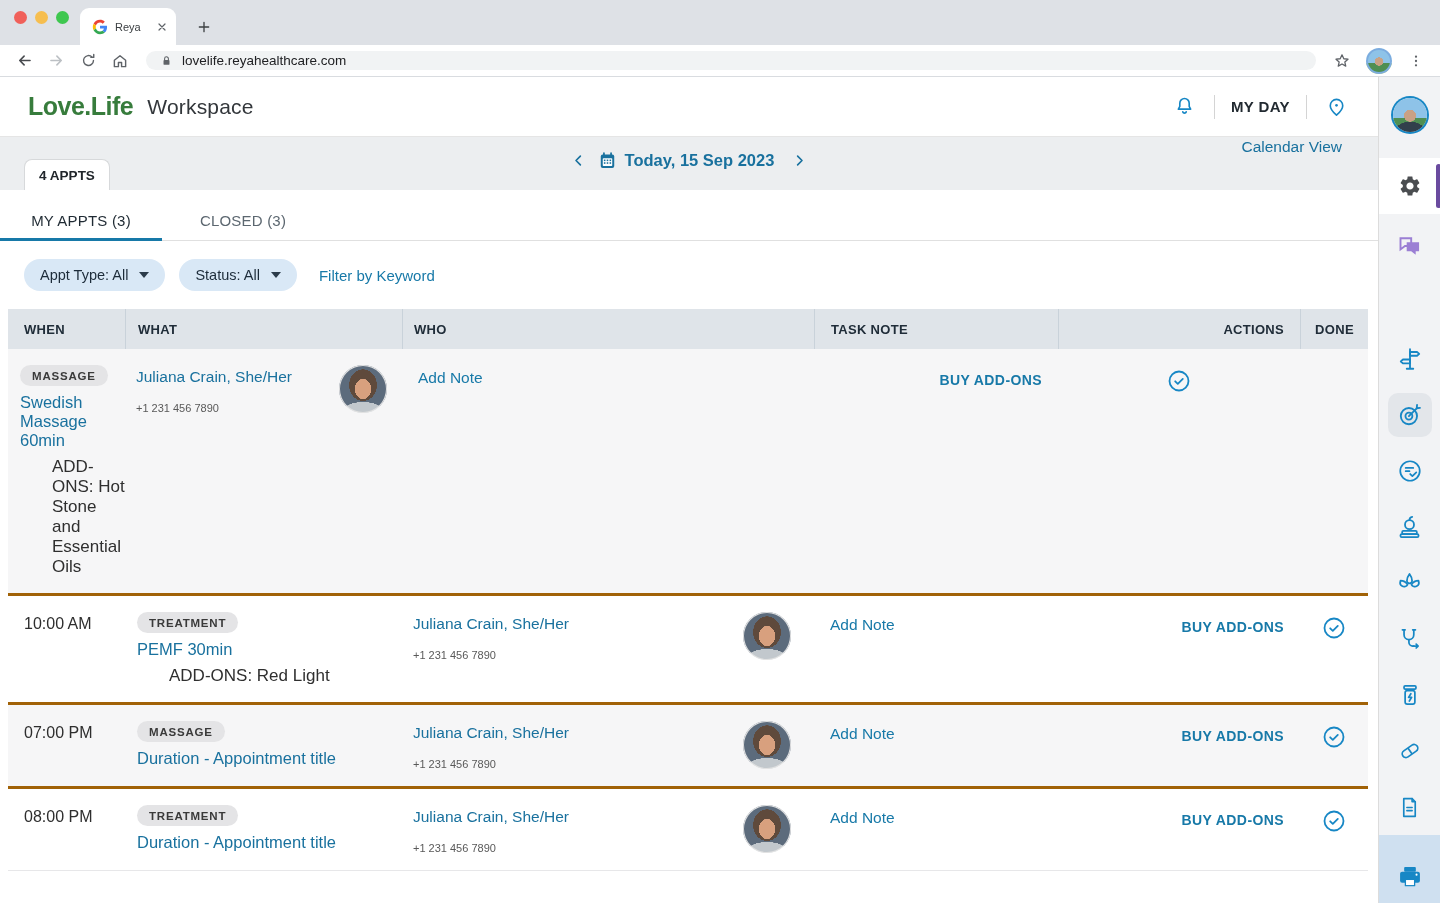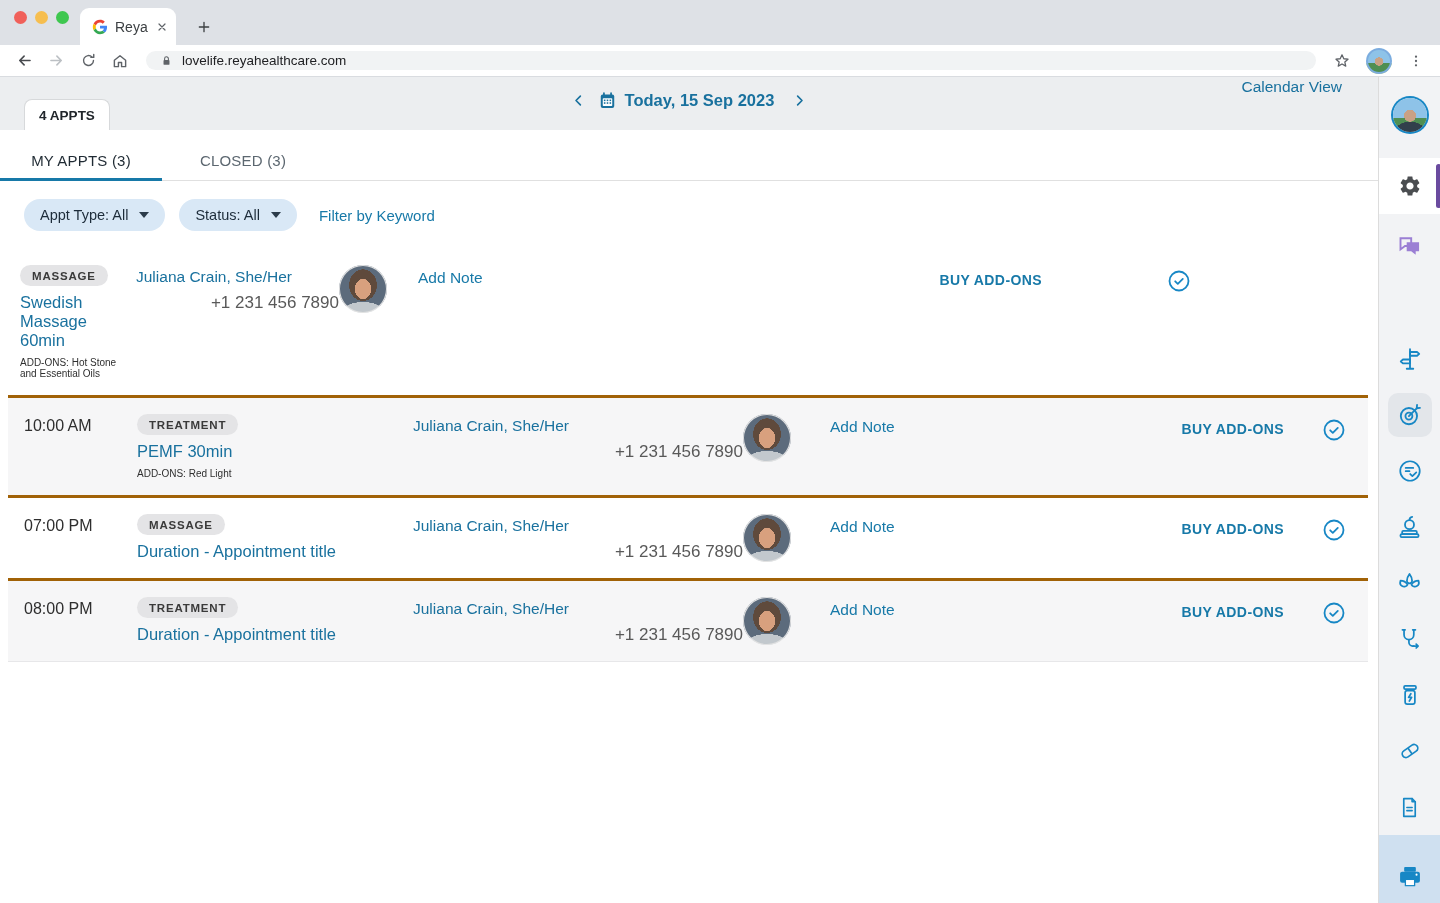--- a/index.html
+++ b/index.html
@@ -6,21 +6,21 @@
   html,body { width:1440px; height:903px; background:#000; }
   body { font-family:"Liberation Sans","DejaVu Sans",sans-serif; }
   .screen { width:1440px; height:903px; display:flex; flex-direction:column; overflow:hidden; background:#fff; }
 
   
   .tabstrip { height:45px; background:#dee1e6; display:flex; align-items:flex-end; position:relative; flex:0 0 auto; }
   .traffic { position:absolute; top:11px; left:14px; display:flex; gap:8px; }
   .traffic span { width:13px; height:13px; border-radius:50%; display:block; }
   .tl-red{background:#f0605a;} .tl-yellow{background:#f6be4f;} .tl-green{background:#3ec74f;}
   .btab { width:96px; height:37px; margin-left:80px; background:#fff; border-radius:9px 9px 0 0; display:flex; align-items:center; padding:0 8px 0 12px; gap:7px; }
-  .btab .ttl { font-size:14px; color:#3c4043; flex:1; }
+  .btab .ttl { font-size:11px; color:#3c4043; flex:1; }
   .newtab { width:28px; height:28px; margin:0 0 4px 14px; display:flex; align-items:center; justify-content:center; border-radius:50%; }
   .navbar { height:32px; background:#fff; display:flex; align-items:center; padding:0 10px; gap:4px; border-bottom:1px solid #d9dce0; flex:0 0 auto; }
   .nav-ic { width:28px; height:26px; display:flex; align-items:center; justify-content:center; }
   .urlbar { flex:1; height:19px; background:#f1f3f4; border-radius:14px; display:flex; align-items:center; padding:0 14px; gap:9px; margin:0 8px; }
   .urlbar .url { font-size:13.5px; color:#202124; }
   .b-avatar { width:26px; height:26px; border-radius:50%; margin:0 6px;
      background:
        radial-gradient(circle at 50% 52%, #c9a184 0 22%, rgba(0,0,0,0) 23%),
        linear-gradient(#8ec3e8 0 58%, #4f8f52 58% 100%);
      box-shadow:0 0 0 2px #7cacdf inset; }
@@ -67,26 +67,26 @@
   .thead .h-done { justify-content:center; padding-left:0; }
 
   .trow { padding:16px 0; }
   .trow + .trow { border-top:3px solid #a16207; }
   .trow:last-child { border-bottom:1px solid #e7e7e9; }
   .trow:nth-child(even) { background:#f6f6f7; }
   .c-when { padding-left:16px; font-size:16px; color:#2e2e2e; padding-top:3px; }
   .c-what { padding-left:12px; }
   .badge { display:inline-block; background:#e4e4e6; color:#3a3a3a; font-size:11.5px; font-weight:600; letter-spacing:0.8px; padding:5px 12px 4px; border-radius:12px; }
   .appt-title { display:block; font-size:16.5px; color:#19719e; margin-top:7px; cursor:pointer; text-decoration:none; }
-  .addons { font-size:10px; color:#2f2f2f; margin-top:7px; }
+  .addons { font-size:17px; color:#2f2f2f; margin-top:7px;margin-left:32px; }
   .addons:empty { display:none; }
   .c-who { padding-left:11px; display:flex; }
   .who-text { width:330px; padding-top:3px; }
   .client-link { font-size:15.5px; color:#19719e; cursor:pointer; text-decoration:none; }
-  .phone { font-size:17px; color:#595959; margin-top:7px;text-align:right; }
+  .phone { font-size:11px; color:#595959; margin-top:16px; }
   .avatar { width:48px; height:48px; border-radius:50%; flex:0 0 auto; margin-right:15px;
      background:
        radial-gradient(ellipse 42% 20% at 50% 97%, #c2c8cd 0 99%, rgba(0,0,0,0) 100%),
        radial-gradient(ellipse 17% 21% at 50% 50%, #d8a07e 0 99%, rgba(0,0,0,0) 100%),
        radial-gradient(ellipse 29% 33% at 50% 42%, #5f4a3c 0 99%, rgba(0,0,0,0) 100%),
        linear-gradient(#5c6b7c,#5c6b7c);
      box-shadow:0 0 0 1px #e2e2e2 inset; cursor:pointer; }
   .c-task { padding-left:16px; padding-top:4px; }
   .note-link { font-size:15.5px; color:#1779a8; cursor:pointer; text-decoration:none; }
   .c-actions { text-align:right; padding-right:16px; padding-top:6px; }
@@ -189,20 +189,41 @@
           <circle cx="12" cy="5.5" r="1.7"></circle>
           <circle cx="12" cy="12" r="1.7"></circle>
           <circle cx="12" cy="18.5" r="1.7"></circle>
         </svg>
     </span>
   </div>
 
   <div class="app">
     <div class="main">
 
+      <header class="app-header">
+        <span class="logo">Love.Life</span>
+        <span class="workspace">Workspace</span>
+        <div class="hdr-right">
+          <button class="icon-btn">
+            <svg width="23" height="23" viewBox="0 0 24 24" fill="none" stroke="#1787c5" stroke-width="1.7" stroke-linecap="round" stroke-linejoin="round">
+                <path d="M12 3.6a4.9 4.9 0 0 0-4.9 4.9v3.4L5.6 14.8h12.8l-1.5-2.9V8.5A4.9 4.9 0 0 0 12 3.6z"></path>
+                <path d="M10.2 17.6a1.9 1.9 0 0 0 3.6 0"></path>
+              </svg>
+          </button>
+          <span class="hdr-div"></span>
+          <span class="myday">MY DAY</span>
+          <span class="hdr-div"></span>
+          <button class="icon-btn">
+            <svg width="23" height="23" viewBox="0 0 24 24" fill="none" stroke="#1787c5" stroke-width="1.7" stroke-linejoin="round">
+                <path d="M12 21c-4.2-3.7-6.5-7-6.5-9.9a6.5 6.5 0 0 1 13 0c0 2.9-2.3 6.2-6.5 9.9z"></path>
+                <circle cx="12" cy="10.8" r="1.4" fill="#1787c5" stroke="none"></circle>
+              </svg>
+          </button>
+        </div>
+      </header>
 
       <div class="datebar">
         <div class="appts-tab">4 APPTS</div>
         <div class="datenav">
           <button class="chev">
             <svg width="15" height="15" viewBox="0 0 24 24" fill="none" stroke="#19719e" stroke-width="2.6" stroke-linecap="round" stroke-linejoin="round">
                 <path d="M15 5l-7 7 7 7"></path>
               </svg>
           </button>
           <span>
@@ -242,20 +263,28 @@
             <span class="caret"></span>
           </button>
           <button class="pill">
             <span>Status: All</span>
             <span class="caret"></span>
           </button>
           <span class="kw-link">Filter by Keyword</span>
         </div>
 
         <div class="table">
+          <div class="thead">
+            <div class="h-when">WHEN</div>
+            <div class="h-what">WHAT</div>
+            <div class="h-who">WHO</div>
+            <div class="h-task">TASK NOTE</div>
+            <div class="h-actions">ACTIONS</div>
+            <div class="h-done">DONE</div>
+          </div>
 
           <div class="trow">
             <div class="c-what">
               <span class="badge">MASSAGE</span>
               <a class="appt-title">Swedish Massage 60min</a>
               <div class="addons">ADD-ONS: Hot Stone and Essential Oils</div>
             </div>
             <div class="c-who">
               <div class="who-text">
                 <a class="client-link">Juliana Crain, She/Her</a>

